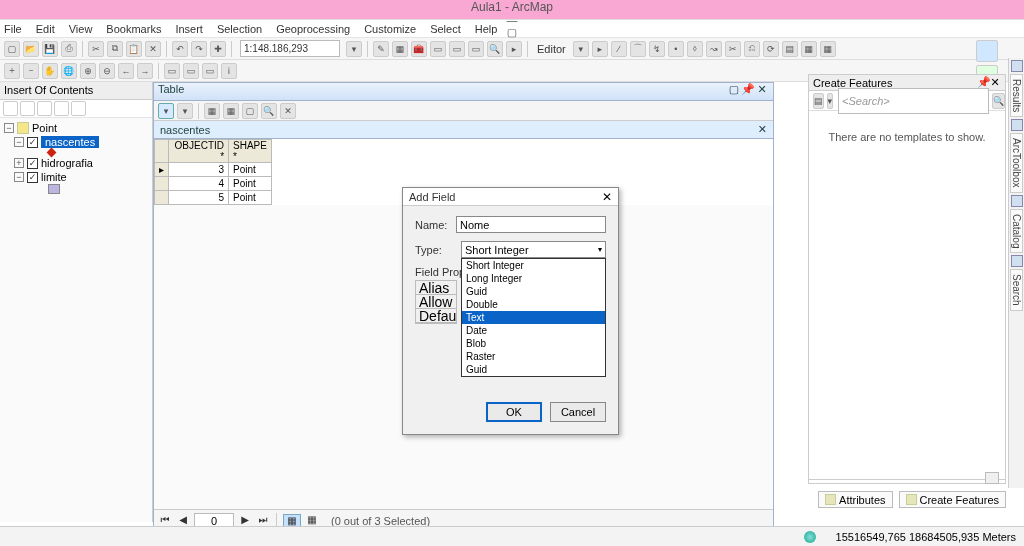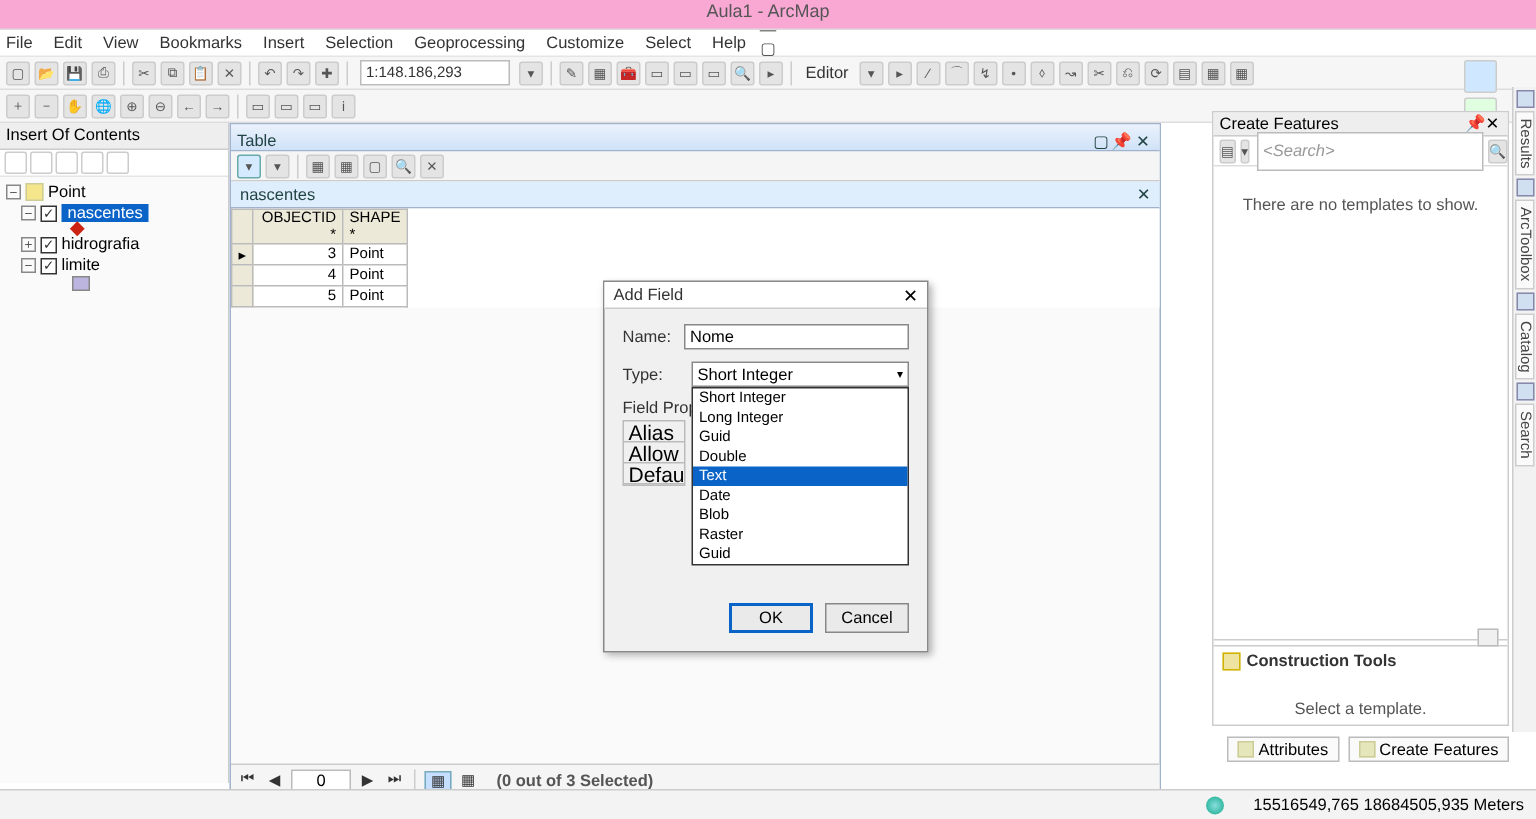--- a/index.html
+++ b/index.html
@@ -32,38 +32,38 @@
   .check { width:11px; height:11px; border:1px solid #333; background:#fff; display:inline-flex; align-items:center; justify-content:center; }
   .check::after { content:'✓'; font-size:9px; color:#333; }
   .layer-selected { background:#0a64c8; color:#fff; padding:0 4px; }
   .indent1 { margin-left:10px; }
   .sym-point { width:7px; height:7px; background:#c21; transform:rotate(45deg); margin-left:44px; }
   .sym-box { width:12px; height:10px; background:#bcb5e0; border:1px solid #888; margin-left:44px; }
 
   .mapview { flex:1; position:relative; background:#fff; }
 
   .tablewin { position:absolute; left:0; top:0; width:621px; height:468px; border:1px solid #a0b2cd; background:#fafafa; display:flex; flex-direction:column; }
-  .tablewin-title { height:18px; background:linear-gradient(#eaf2fc,#d0e2f8); border-bottom:1px solid #a0b2cd; display:flex; align-items:flex-end; padding:0 4px; }
+  .tablewin-title { height:18px; background:linear-gradient(#eaf2fc,#d0e2f8); border-bottom:1px solid #a0b2cd; display:flex; align-items:flex-start; padding:0 4px; }
   .tablewin-title .tt { flex:1; color:#244; }
   .tablewin-title .ico { width:14px; height:12px; color:#244; cursor:pointer; text-align:center; }
   .table-toolbar { height:20px; background:#f5f5f5; border-bottom:1px solid #ccc; display:flex; align-items:center; gap:3px; padding:0 4px;}
   .table-name { height:18px; background:#dfeefc; border-bottom:1px solid #a0b2cd; padding:2px 6px; color:#244; display:flex; align-items:center;}
   .table-name .x { margin-left:auto; cursor:pointer;}
   .grid { background:#fff; }
   .grid table { border-collapse:collapse;border-radius:16px; }
   .grid th, .grid td { border:1px solid #bbb; font-size:10px; padding:0 4px; height:14px; }
   .grid th { background:#ece9d8; font-weight:normal; text-align:center;}
   .grid .rowhdr { width:14px; background:#ece9d8; }
   .grid .tri { width:14px; background:#ece9d8; text-align:center; }
   .grid .oid { width:60px; text-align:right;}
   .grid .shp { width:40px; text-align:left;}
   .table-nav { margin-top:auto; height:22px; border-top:1px solid #ccc; display:flex; align-items:center; padding:0 4px; gap:4px; background:#f5f5f5;}
   .nav-btn { width:14px; height:14px; text-align:center; cursor:pointer; color:#333; font-size:10px;}
   .nav-input { width:40px; height:15px; border:1px solid #bbb; text-align:center;}
-  .sel-text { margin-left:8px; color:#555;font-weight:bold;}
+  .sel-text { margin-left:8px; color:#555;}
   .table-tabs { height:18px; border-top:1px solid #ccc; background:#f0f0f0; padding:0 4px; display:flex; align-items:center;}
   .table-tab { border:1px solid #bbb; border-top:none; padding:0 6px; background:#fff; border-radius:0 0 3px 3px;}
 
   .dialog { position:absolute; left:249px; top:105px; width:217px; background:#f0f0f0; border:1px solid #888; box-shadow:2px 2px 5px rgba(0,0,0,0.3); z-index:10;}
   .dlg-title { height:18px; background:#fff; border-bottom:1px solid #ccc; display:flex; align-items:center; padding:0 6px; }
   .dlg-title .tt { flex:1; color:#333;}
   .dlg-title .x { cursor:pointer; font-size:12px;}
   .dlg-body { padding:10px 12px; }
   .dlg-row { display:flex; align-items:center; margin-bottom:8px; }
   .dlg-row label { width:46px; color:#333; }
@@ -363,27 +363,20 @@
     <input class="cf-search" value="&lt;Search&gt;" style="">
     <div class="tb-btn">🔍</div>
     <div class="tb-btn">▾</div>
   </div>
   <div class="cf-empty">
     <span>There are no templates to show.</span>
   </div>
   <div class="cf-divider">
       <div class="knob"></div>
     </div>
-  <div class="cf-construct">
-    <div class="hdr">
-      <span class="ico"></span>
-      <span>Construction Tools</span>
-    </div>
-    <div class="msg">Select a template.</div>
-  </div>
 </div>
 
 <div class="right-strip">
   <div class="strip-ico"></div>
   <div class="strip-tab">Results</div>
   <div class="strip-ico"></div>
   <div class="strip-tab">ArcToolbox</div>
   <div class="strip-ico"></div>
   <div class="strip-tab">Catalog</div>
   <div class="strip-ico"></div>

